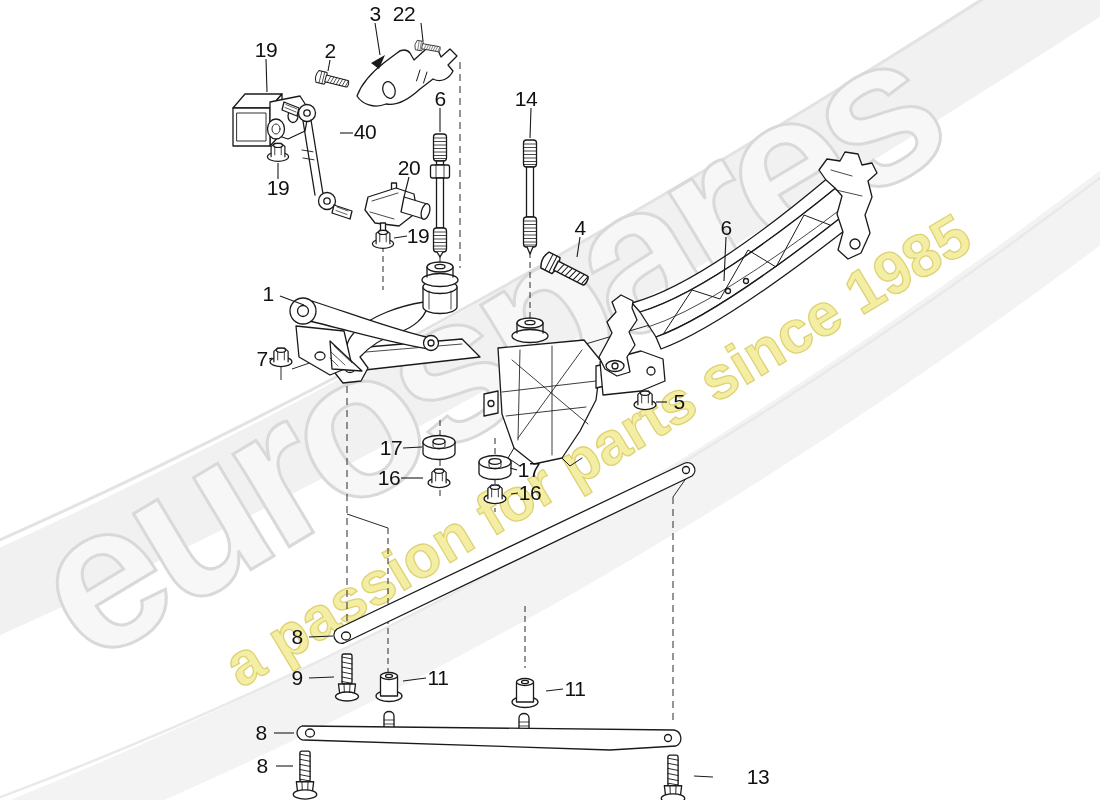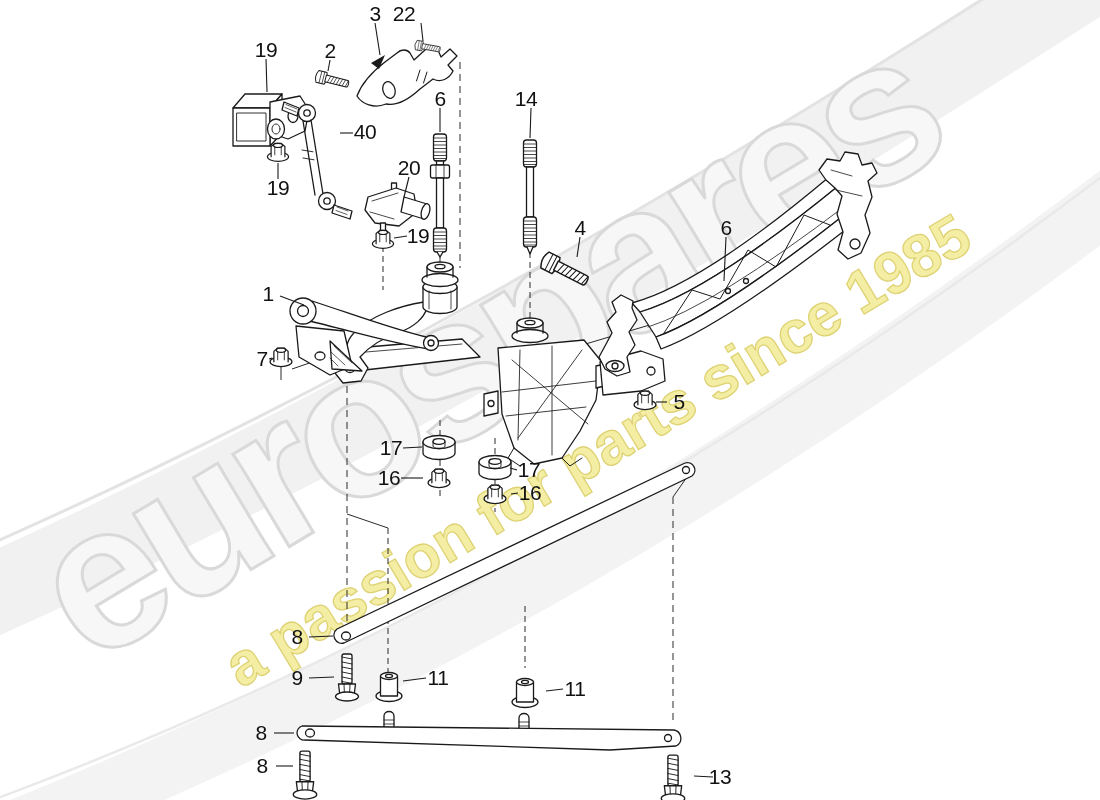--- a/index.html
+++ b/index.html
@@ -318,14 +318,14 @@
   <div class="callout" style="left:391px;top:448px">17</div>
   <div class="callout" style="left:389px;top:478px">16</div>
   <div class="callout" style="left:529px;top:470px">17</div>
   <div class="callout" style="left:530px;top:493px">16</div>
   <div class="callout" style="left:297px;top:637px">8</div>
   <div class="callout" style="left:297px;top:678px">9</div>
   <div class="callout" style="left:438px;top:678px">11</div>
   <div class="callout" style="left:575px;top:689px">11</div>
   <div class="callout" style="left:261px;top:733px">8</div>
   <div class="callout" style="left:262px;top:766px">8</div>
-  <div class="callout" style="left:720px;top:777px">13</div>
+  <div class="callout" style="left:758px;top:777px">13</div>
 </div>
 
 </body></html>

